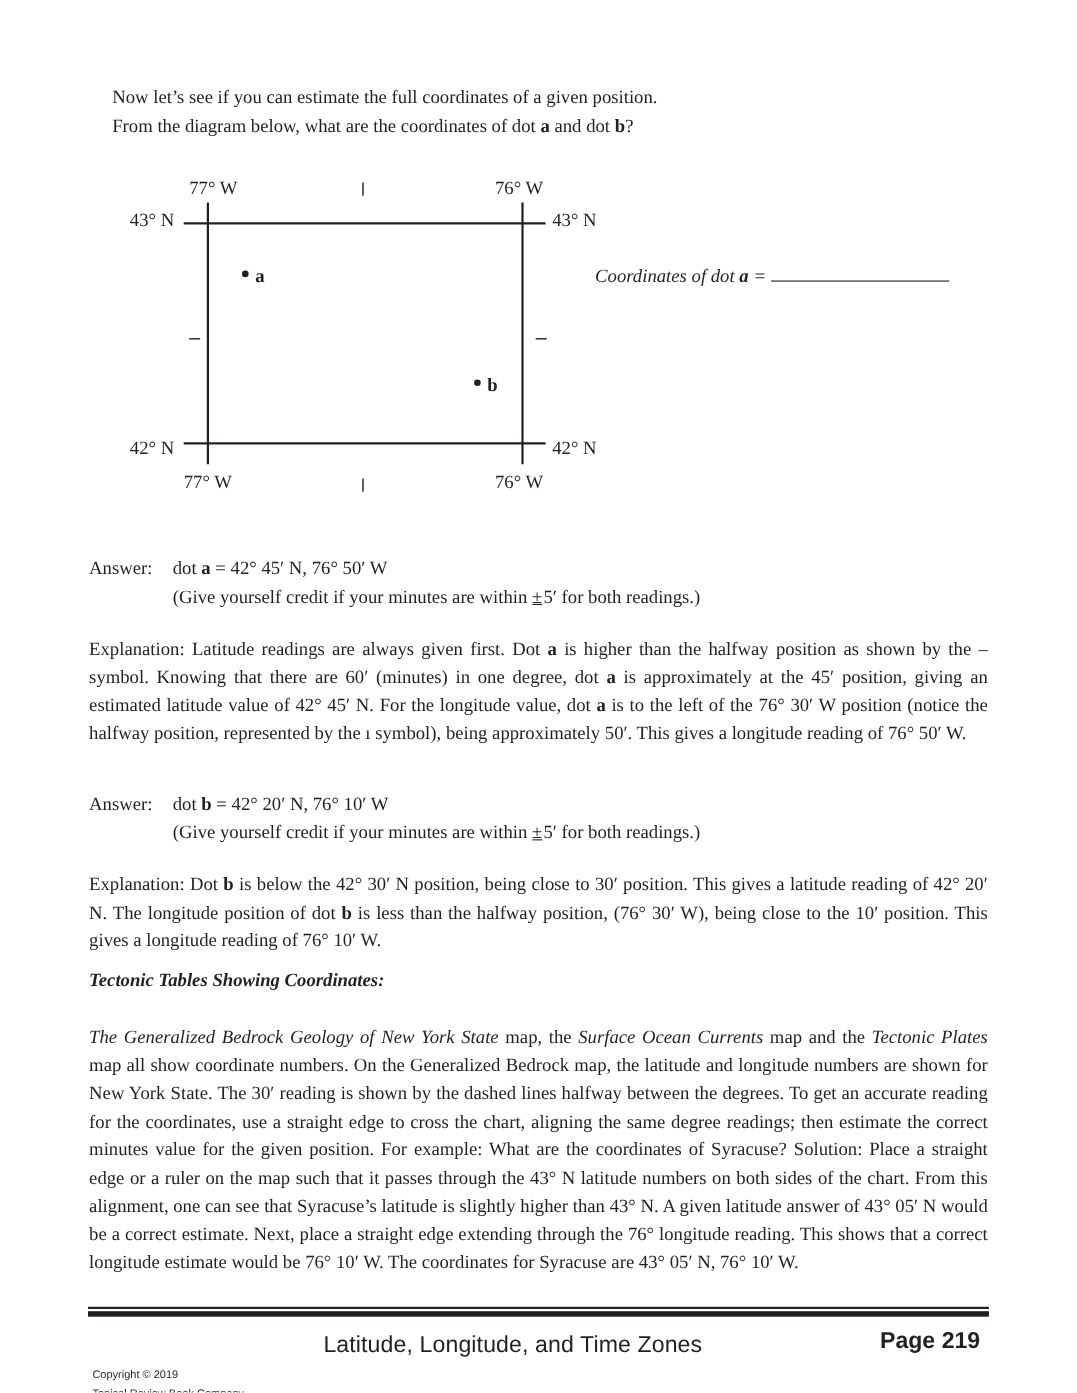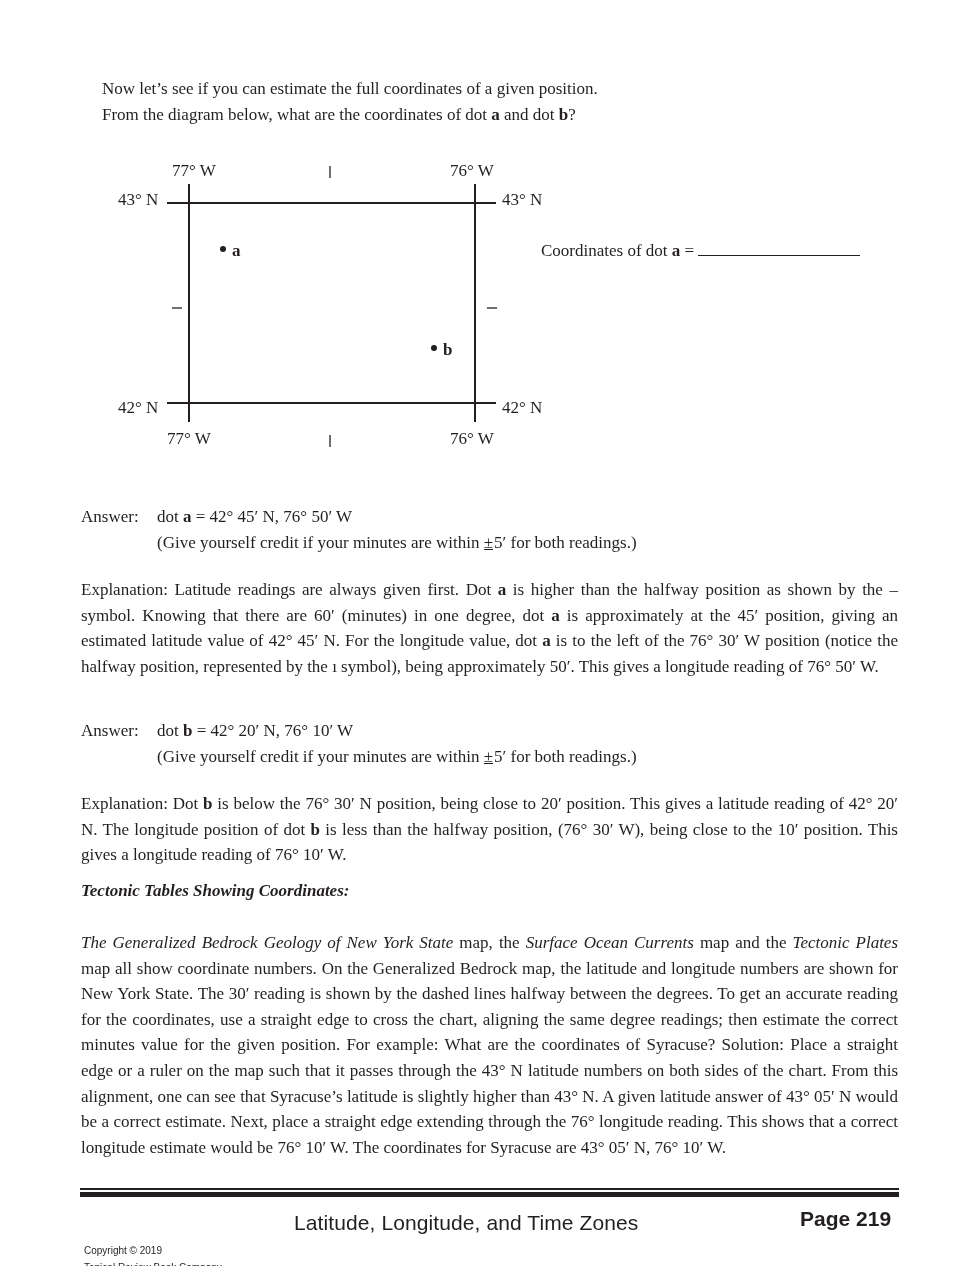--- a/index.html
+++ b/index.html
@@ -3,21 +3,21 @@
 <meta charset="utf-8">
 <style>
   html, body { margin:0; padding:0; background:#ffffff; }
   body { width:979px; height:1266px; position:relative; overflow:hidden;
          font-family:"Liberation Serif", "DejaVu Serif", serif; color:#231f20; }
   .abs { position:absolute; }
   .p { font-size:17px; line-height:25.6px; }
   .intro { left:63px; top:76px; width:820px;margin-left:39px; }
   .diagram { left:0; top:0; width:899px; height:470px; }
   .lbl { position:absolute; font-size:17px; line-height:20px; white-space:nowrap; }
-  .coord-q { position:absolute; font-size:17px; line-height:20px; white-space:nowrap; }
+  .coord-q { position:absolute; font-size:17px; line-height:20px; white-space:nowrap;font-style:italic; }
   .blank { display:inline-block; border-bottom:1px solid #231f20; height:14px; vertical-align:baseline; }
   .answer { left:81px; width:820px; }
   .answer .row { position:relative; height:26px; }
   .answer .k { position:absolute; left:0; }
   .answer .v { position:absolute; left:76px; }
   .pm { display:inline-block; text-decoration:none; border-bottom:1px solid #231f20; line-height:12px; margin-right:1px; }
   .just { text-align:justify; text-align-last:left;margin-top:12px; }
   .expl { left:81px; width:817px; }
   .heading { left:81px; top:881px; font-weight:bold; font-style:italic; font-size:17px; }
   .rule1 { left:80px; top:1188px; width:819px; height:2px; background:#231f20; }
@@ -86,21 +86,21 @@
 <div class="abs p answer" style="top:718px">
   <div class="row">
     <span class="k">Answer:</span>
     <span class="v"><span>dot </span><b>b</b><span> = 42° 20′ N, 76° 10′ W</span></span>
   </div>
   <div class="row">
     <span class="v"><span>(Give yourself credit if your minutes are within </span><span class="pm">±</span><span>5′ for both readings.)</span></span>
   </div>
 </div>
 
-<div class="abs p just expl" style="top:779px"><span>Explanation: Dot </span><b>b</b><span> is below the 76° 30′ N position, being close to 20′ position. This gives a latitude reading of 42° 20′ N. The longitude position of dot </span><b>b</b><span> is less than the halfway position, (76° 30′ W), being close to the 10′ position. This gives a longitude reading of 76° 10′ W.</span></div>
+<div class="abs p just expl" style="top:779px"><span>Explanation: Dot </span><b>b</b><span> is below the 42° 30′ N position, being close to 30′ position. This gives a latitude reading of 42° 20′ N. The longitude position of dot </span><b>b</b><span> is less than the halfway position, (76° 30′ W), being close to the 10′ position. This gives a longitude reading of 76° 10′ W.</span></div>
 
 <div class="abs heading">Tectonic Tables Showing Coordinates:</div>
 <div class="abs p just expl" style="top:918px"><i>The Generalized Bedrock Geology of New York State</i><span> map, the </span><i>Surface Ocean Currents</i><span> map and the </span><i>Tectonic Plates</i><span> map all show coordinate numbers. On the Generalized Bedrock map, the latitude and longitude numbers are shown for New York State. The 30′ reading is shown by the dashed lines halfway between the degrees. To get an accurate reading for the coordinates, use a straight edge to cross the chart, aligning the same degree readings; then estimate the correct minutes value for the given position. For example: What are the coordinates of Syracuse?  Solution: Place a straight edge or a ruler on the map such that it passes through the 43° N latitude numbers on both sides of the chart. From this alignment, one can see that Syracuse’s latitude is slightly higher than 43° N. A given latitude answer of 43° 05′ N would be a correct estimate. Next, place a straight edge extending through the 76° longitude reading. This shows that a correct longitude estimate would be 76° 10′ W. The coordinates for Syracuse are 43° 05′ N, 76° 10′ W.</span></div>
 
 <div class="abs rule1"></div>
 <div class="abs rule2"></div>
 <div class="abs copy">
   <div>Copyright © 2019</div>
   <div>Topical Review Book Company</div>
 </div>

